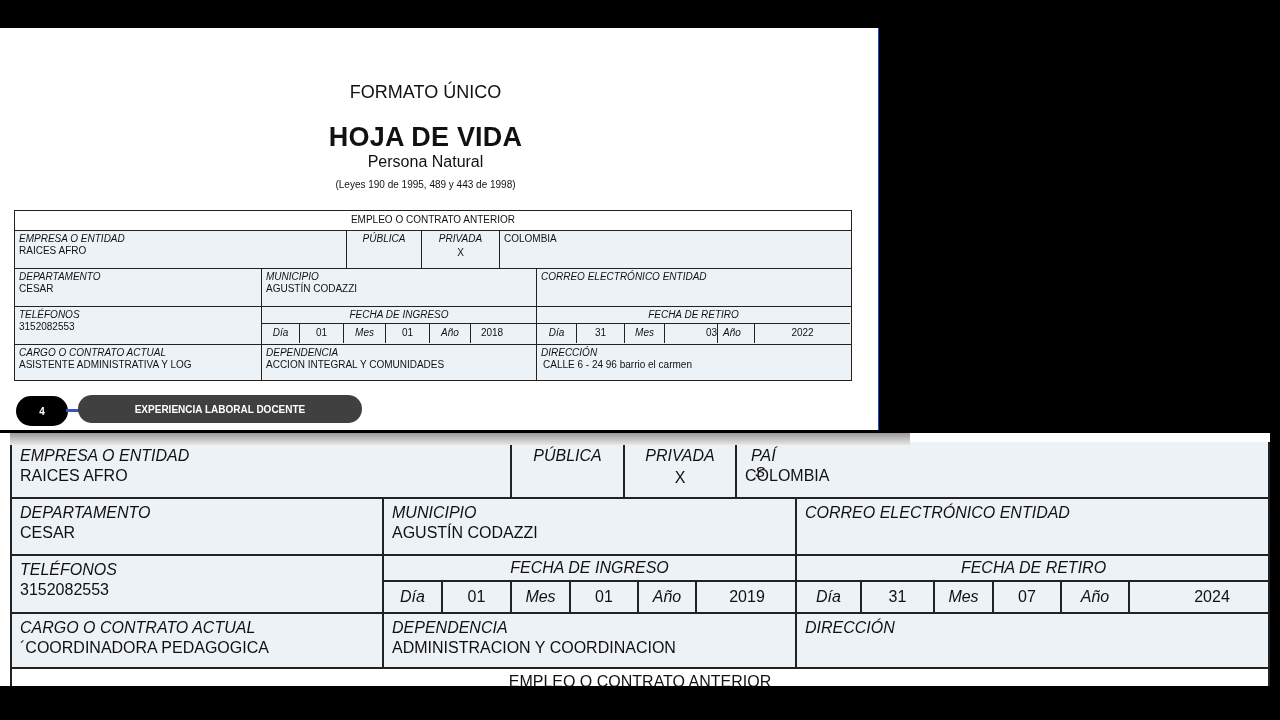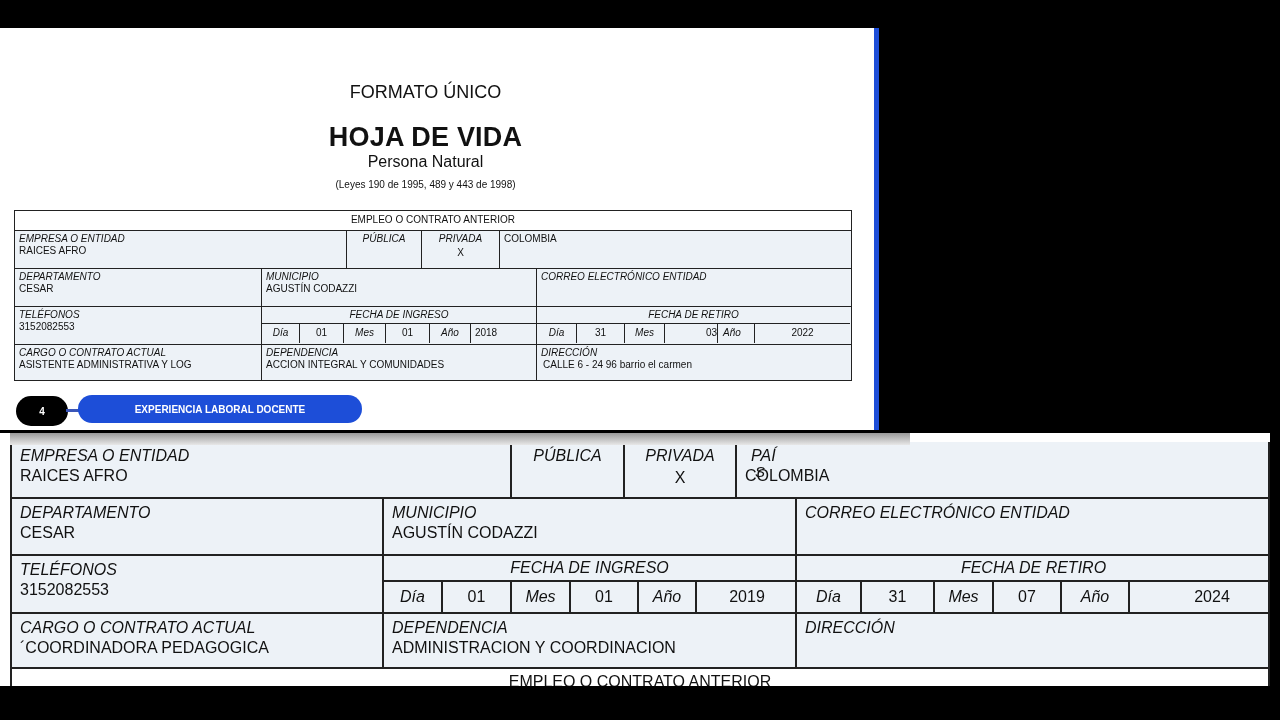--- a/index.html
+++ b/index.html
@@ -2,21 +2,21 @@
 <html><head>
   <meta charset="utf-8">
   <style>
     * { box-sizing: border-box; margin: 0; padding: 0; }
     html, body { width: 1280px; height: 720px; overflow: hidden; background: #000; }
     body { position: relative; font-family: "Liberation Sans", sans-serif; color: #111; }
 
     
     .top-panel {
       position: absolute; left: 0; top: 28px; width: 879px; height: 402px;
-      background: #fff; border-right: 5px solid #1d4ed8;
+      background: #fff; border-right: 1px solid #1d4ed8;
     }
     .doc-header { position: absolute; left: 0; width: 879px; text-align: center; color: #111; }
     .h-formato { top: 54px; font-size: 18px; left: -14px; }
     .h-hoja { top: 94px; font-size: 27px; font-weight: bold; left: -14px; letter-spacing: 0.2px; }
     .h-persona { top: 125px; font-size: 16px; left: -14px; }
     .h-leyes { top: 151px; font-size: 10px; left: -14px; }
 
     .st { position: absolute; left: 14px; top: 182px; width: 838px; border: 1.5px solid #222; background: #edf2f7; }
     .st .row { position: absolute; left: 0; width: 100%; border-bottom: 1.5px solid #222; }
     .st .cell { position: absolute; top: 0; height: 100%; border-right: 1.5px solid #222; padding: 2px 4px; font-size: 10px; line-height: 12px; }
@@ -26,21 +26,21 @@
     .st .center { text-align: center; }
 
     .pill-num {
       position: absolute; left: 16px; top: 368px; width: 52px; height: 30px;
       background: #000; border-radius: 15px; color: #fff; font-weight: bold; font-size: 10px;
       display: flex; align-items: center; justify-content: center;
     }
     .pill-link { position: absolute; left: 66px; top: 381px; width: 14px; height: 3px; background: #3b56b8; }
     .pill-title {
       position: absolute; left: 78px; top: 367px; width: 284px; height: 28px;
-      background: #1d4ed8; border-radius: 16px; color: #fff; font-weight: bold; font-size: 10px;
+      background: #404040; border-radius: 16px; color: #fff; font-weight: bold; font-size: 10px;
       display: flex; align-items: center; justify-content: center;
     }
 
     
     .bottom-panel {
       position: absolute; left: 0; top: 433px; width: 1270px; height: 253px;
       background: #fff;
     }
     .bottom-shadow {
       position: absolute; left: 10px; top: 433px; width: 900px; height: 12px;
@@ -109,21 +109,21 @@
       </div>
 
       <div class="cell" style="left:247px;width:275px;padding:0;">
         <div style="position:absolute;left:0;top:0;width:100%;height:17px;border-bottom:1.5px solid #222;text-align:center;font-style:italic;font-size:10px;line-height:15px;">FECHA DE INGRESO</div>
         <div style="position:absolute;left:0;top:17px;width:100%;height:19px;font-size:10px;line-height:18px;">
           <span style="position:absolute;left:0;width:38px;text-align:center;font-style:italic;border-right:1.5px solid #222;height:100%;">Día</span>
           <span style="position:absolute;left:38px;width:44px;text-align:center;border-right:1.5px solid #222;height:100%;">01</span>
           <span style="position:absolute;left:82px;width:42px;text-align:center;font-style:italic;border-right:1.5px solid #222;height:100%;">Mes</span>
           <span style="position:absolute;left:124px;width:44px;text-align:center;border-right:1.5px solid #222;height:100%;">01</span>
           <span style="position:absolute;left:168px;width:41px;text-align:center;font-style:italic;border-right:1.5px solid #222;height:100%;">Año</span>
-          <span style="position:absolute;left:191px;width:66px;text-align:center;height:100%;">2018</span>
+          <span style="position:absolute;left:197px;width:66px;text-align:center;height:100%;">2018</span>
         </div>
       </div>
 
       <div class="cell last" style="left:522px;width:313px;padding:0;">
         <div style="position:absolute;left:0;top:0;width:100%;height:17px;border-bottom:1.5px solid #222;text-align:center;font-style:italic;font-size:10px;line-height:15px;">FECHA DE RETIRO</div>
         <div style="position:absolute;left:0;top:17px;width:100%;height:19px;font-size:10px;line-height:18px;">
           <span style="position:absolute;left:0;width:40px;text-align:center;font-style:italic;border-right:1.5px solid #222;height:100%;">Día</span>
           <span style="position:absolute;left:40px;width:48px;text-align:center;border-right:1.5px solid #222;height:100%;">31</span>
           <span style="position:absolute;left:88px;width:40px;text-align:center;font-style:italic;border-right:1.5px solid #222;height:100%;">Mes</span>
           <span style="position:absolute;left:136px;width:45px;text-align:right;border-right:1.5px solid #222;height:100%;">03</span>

